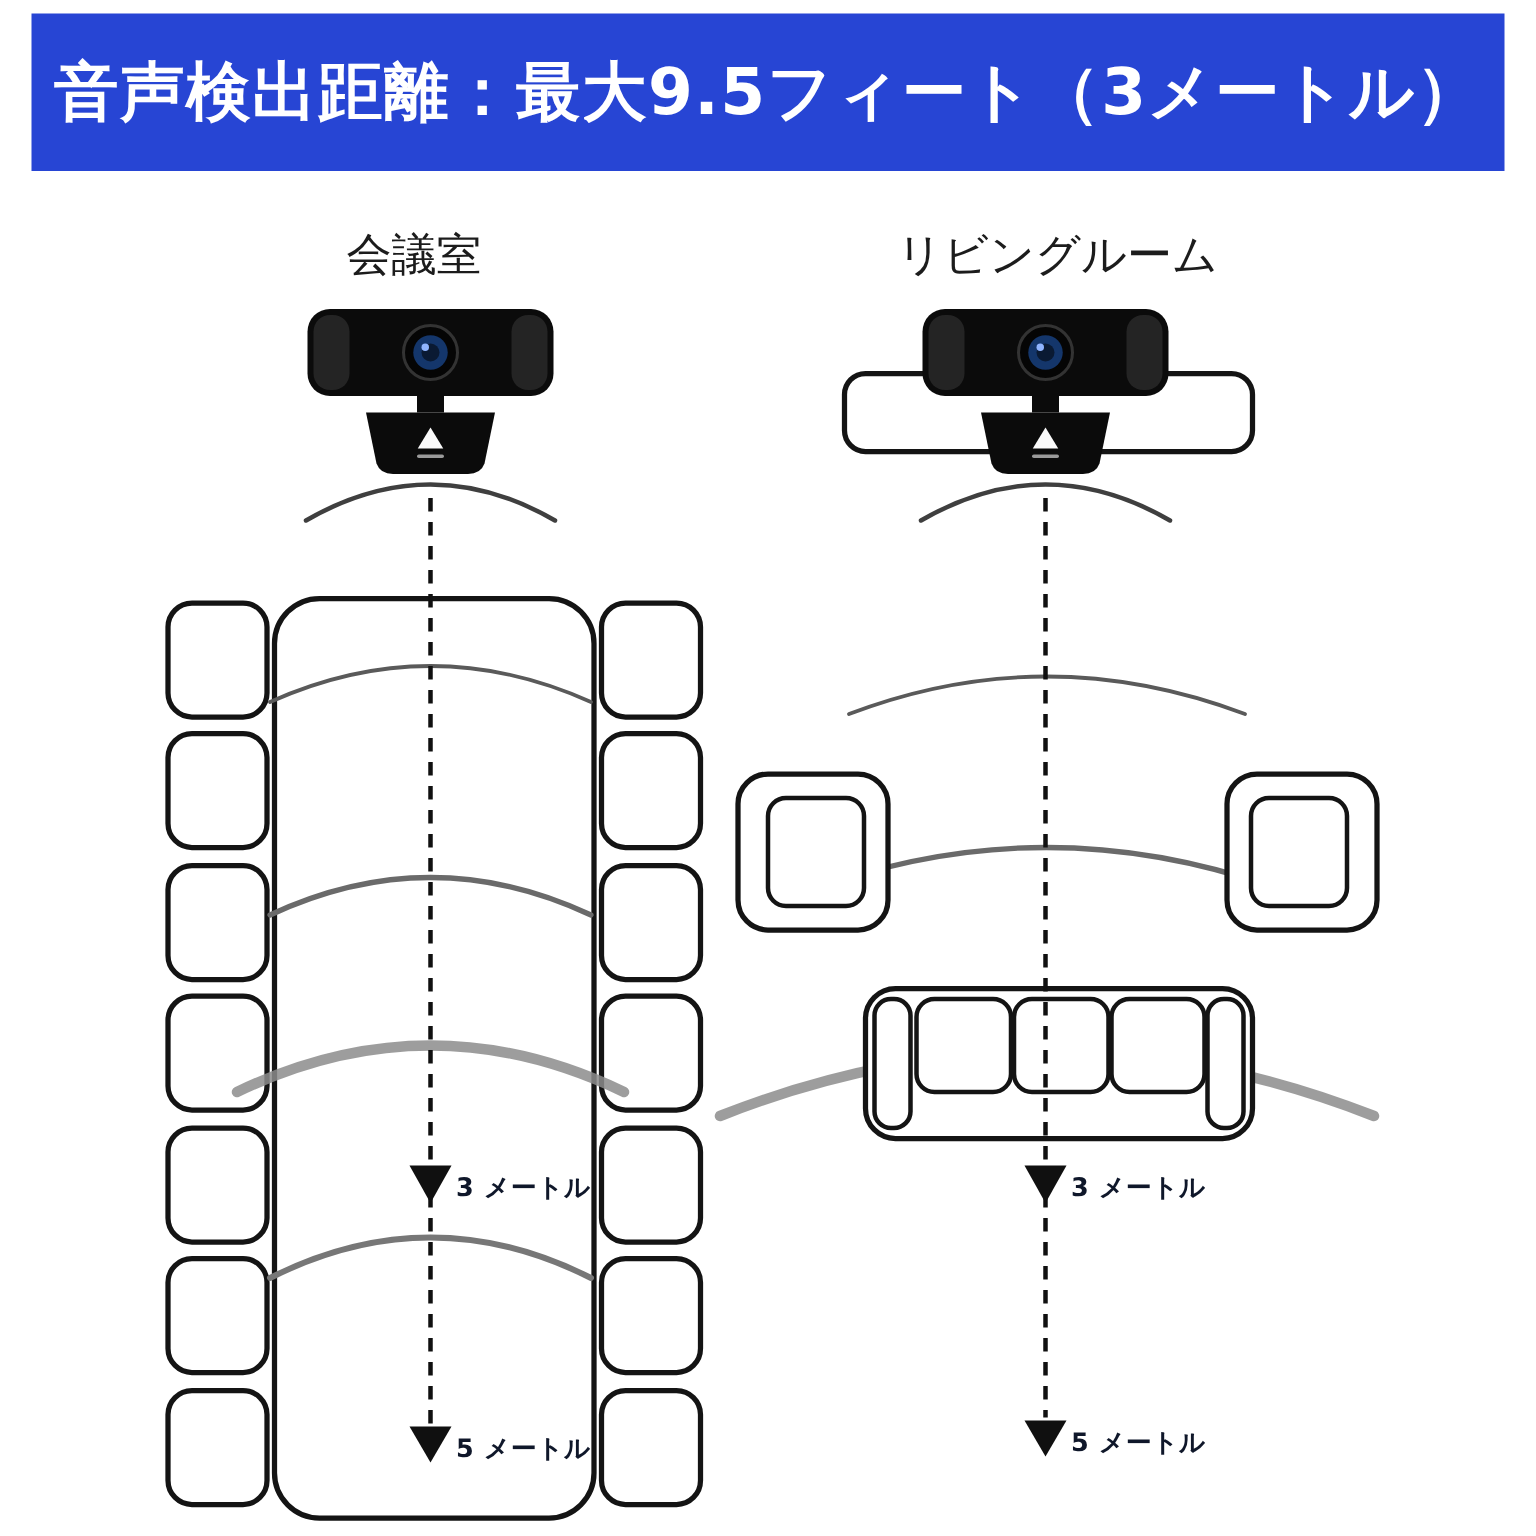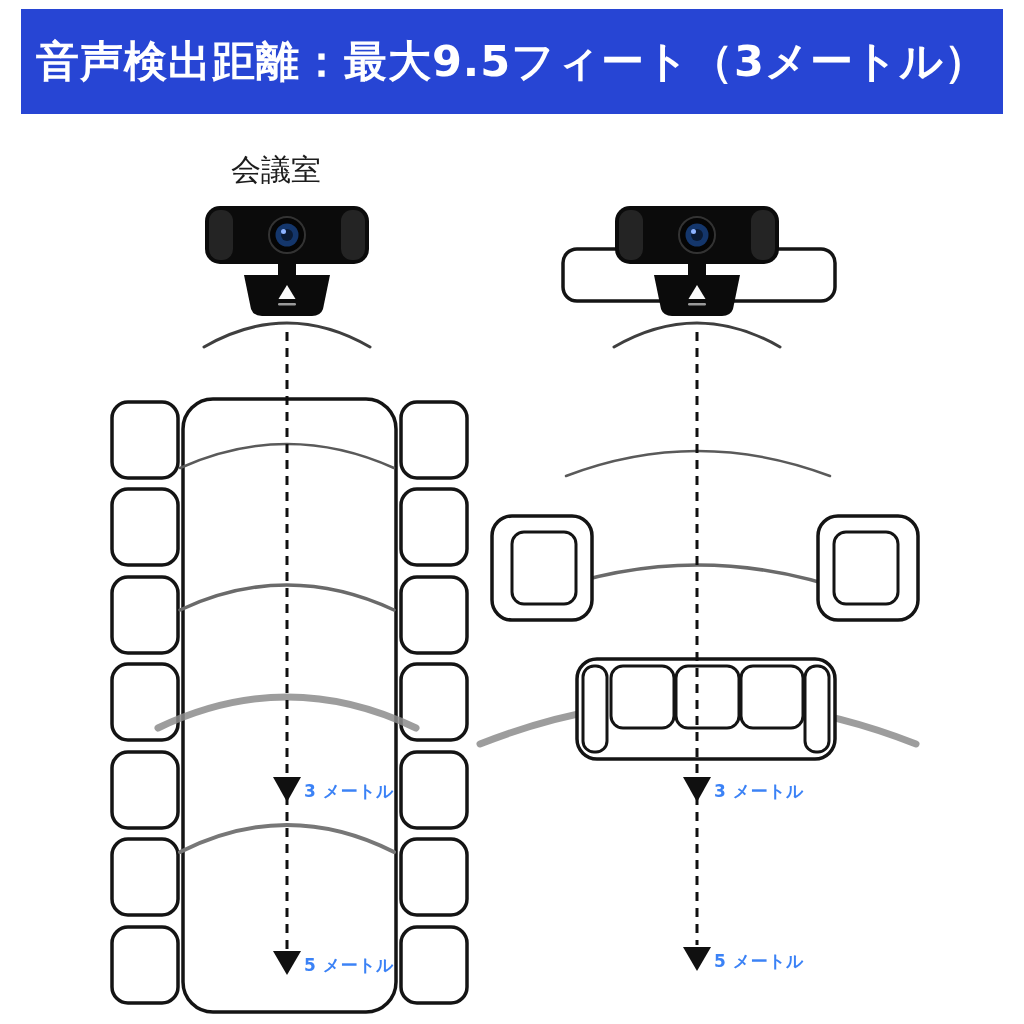--- a/index.html
+++ b/index.html
@@ -34,38 +34,39 @@
   .arc-1 { stroke:#5a5a5a; stroke-width:2.5; }
   .arc-2 { stroke:#6a6a6a; stroke-width:3.5; }
   .arc-3 { stroke:#8c8c8c; stroke-width:7; opacity:.85; }
   .arc-4 { stroke:#777777; stroke-width:4; }
   .dash  { stroke:#101010; stroke-width:3; stroke-dasharray:9 7; fill:none; }
   .arrow { fill:#101010; }
   .cam-body { fill:#0b0b0b; }
   .cam-end  { fill:#242424; }
 
   .distance-label {
-    position:absolute; font-size:17px; font-weight:700; color:#3b82f6;
+    position:absolute; font-size:17px; font-weight:700; color:#0f172a;
     letter-spacing:.5px; white-space:nowrap;
   }
   .lbl-l3 { left:304px; top:780px; }
   .lbl-l5 { left:304px; top:954px; }
   .lbl-r3 { left:714px; top:780px; }
   .lbl-r5 { left:714px; top:950px; }
 </style>
 </head>
 <body>
 
 <div class="page">
 
   <header class="banner">
     <h1>音声検出距離：最大9.5フィート（3メートル）</h1>
   </header>
 
   <div class="diagram-title title-left">会議室</div>
+  <div class="diagram-title title-right">リビングルーム</div>
 
   <svg class="scene" width="1024" height="1024" viewBox="0 0 1024 1024">
 
     <g>
 
       <g>
         <rect class="chair" x="112" y="402" width="66" height="76" rx="16"></rect>
         <rect class="chair" x="112" y="489" width="66" height="76" rx="16"></rect>
         <rect class="chair" x="112" y="577" width="66" height="76" rx="16"></rect>
         <rect class="chair" x="112" y="664" width="66" height="76" rx="16"></rect>

